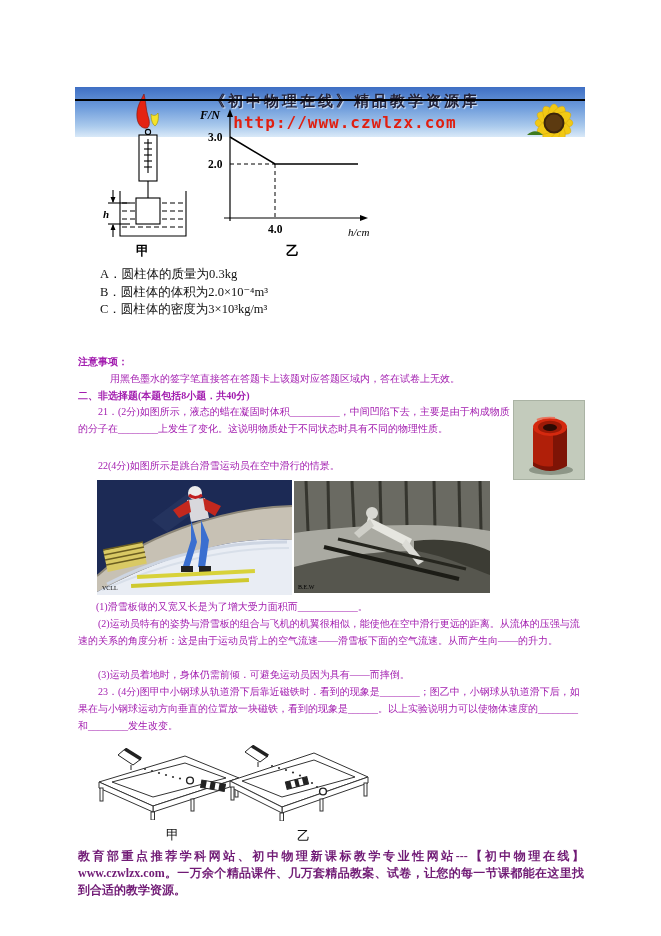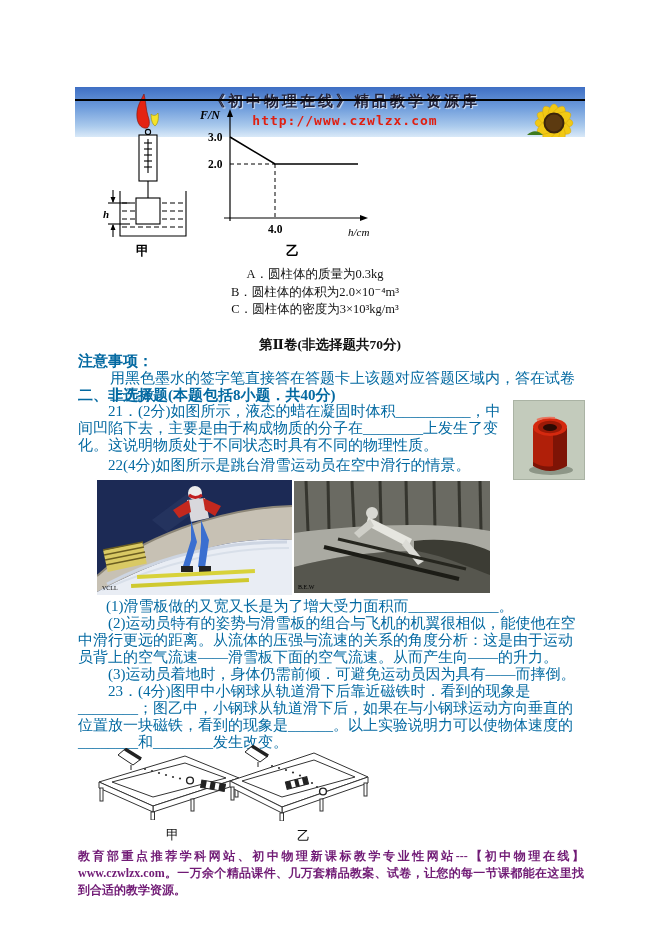--- a/index.html
+++ b/index.html
@@ -16,37 +16,37 @@
     margin-top:40px;
   }
   .banner-title {
     position:absolute; left:105px; right:75px; top:5px; text-align:center;
     font-weight:bold; font-size:15px; letter-spacing:3px; color:#23233a;
     text-shadow:1px 1px 1px rgba(255,255,255,.75);
     font-family:"Liberation Sans","DejaVu Sans",sans-serif; white-space:nowrap;
   }
   .banner-url {
     position:absolute; left:105px; right:75px; top:26px; text-align:center;
-    font-weight:bold; font-size:13px; color:#e01f10; letter-spacing:1px;
+    font-weight:bold; font-size:16px; color:#e01f10; letter-spacing:1px;
     font-family:"DejaVu Sans Mono","Liberation Mono",monospace; white-space:nowrap;
   }
   .logo-svg { position:absolute; left:45px; top:1px; }
   .sunflower-svg { position:absolute; right:2px; bottom:0; }
   .top-rule { position:absolute; left:75px; top:99px; width:510px; height:0; border-top:2px solid #000; }
 
   
-  .t { position:absolute; font-size:15px; line-height:17px; color:#0369a1; }
+  .t { position:absolute; font-size:10px; line-height:17px; color:#a21caf; }
   .indent { text-indent:2em; }
   .bold { font-weight:bold; }
 
   
   .fig1 { position:absolute; left:100px; top:103px; width:290px; height:155px; }
 
   
-  .options { position:absolute; left:100px; top:266px; width:430px;text-align:center; }
+  .options { position:absolute; left:100px; top:266px; width:430px; }
   .options div { font-size:12.5px; line-height:17.5px; }
 
   .sec2 { position:absolute; left:75px; top:336px; width:510px; text-align:center; font-weight:bold; font-size:13.5px; }
 
   
   .wax { position:absolute; left:513px; top:400px; width:72px; height:80px; }
 
   
   .photoL { position:absolute; left:97px;  top:480px; width:195px; height:115px; }
   .photoR { position:absolute; left:294px; top:481px; width:196px; height:112px; }
@@ -146,21 +146,20 @@
     <text x="248" y="133" font-size="11" font-style="italic">h/cm</text>
     <text x="186" y="152" font-size="13" font-weight="bold">乙</text>
   </svg>
 
   <div class="options">
     <div>A．圆柱体的质量为0.3kg</div>
     <div>B．圆柱体的体积为2.0×10⁻⁴m³</div>
     <div>C．圆柱体的密度为3×10³kg/m³</div>
   </div>
 
-  <div class="sec2">第Ⅱ卷(非选择题共70分)</div>
 
   <div class="t bold" style="left:78px; top:353px;">注意事项：</div>
   <div class="t" style="left:110px; top:370px; width:470px;">用黑色墨水的签字笔直接答在答题卡上该题对应答题区域内，答在试卷上无效。</div>
   <div class="t" style="left:78px; top:387px;font-weight:bold;">二、非选择题(本题包括8小题．共40分)</div>
 
   <div class="t indent" style="left:78px; top:403px; width:433px;">21．(2分)如图所示，液态的蜡在凝固时体积__________，中间凹陷下去，主要是由于构成物质的分子在________上发生了变化。这说明物质处于不同状态时具有不同的物理性质。</div>
 
   <svg class="wax" viewBox="0 0 72 80">
     <rect width="72" height="80" fill="#c3cbbc"></rect>
     <rect width="72" height="80" fill="none" stroke="#aab3a4" stroke-width="2"></rect>

